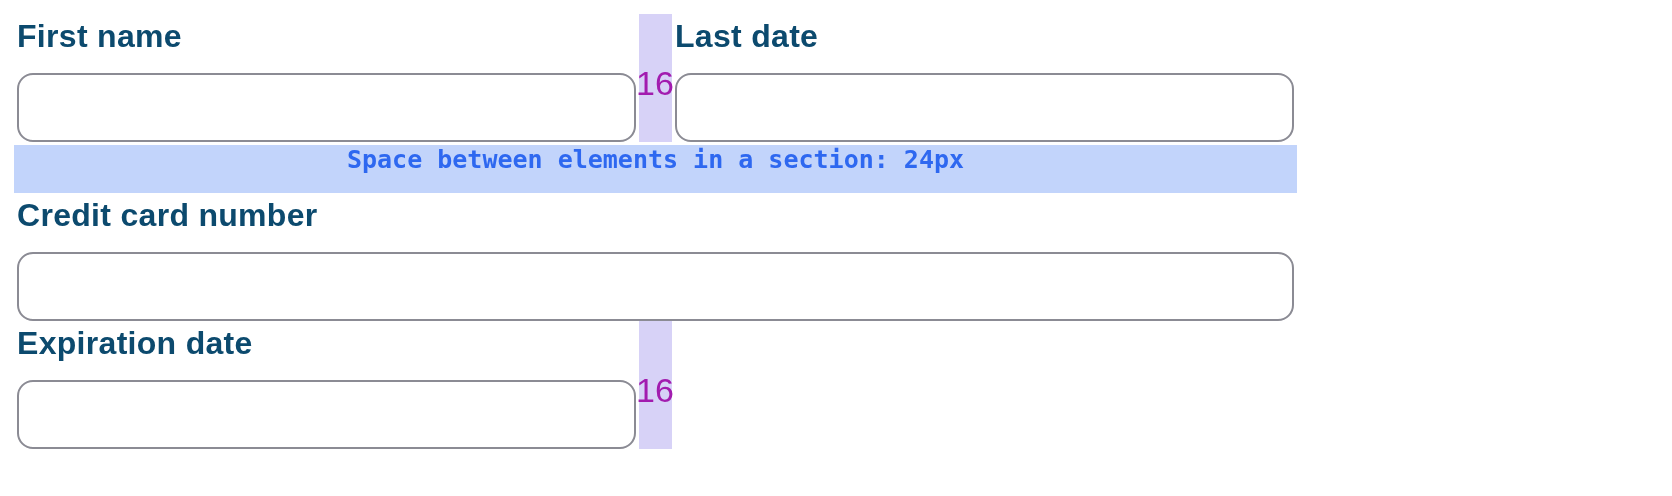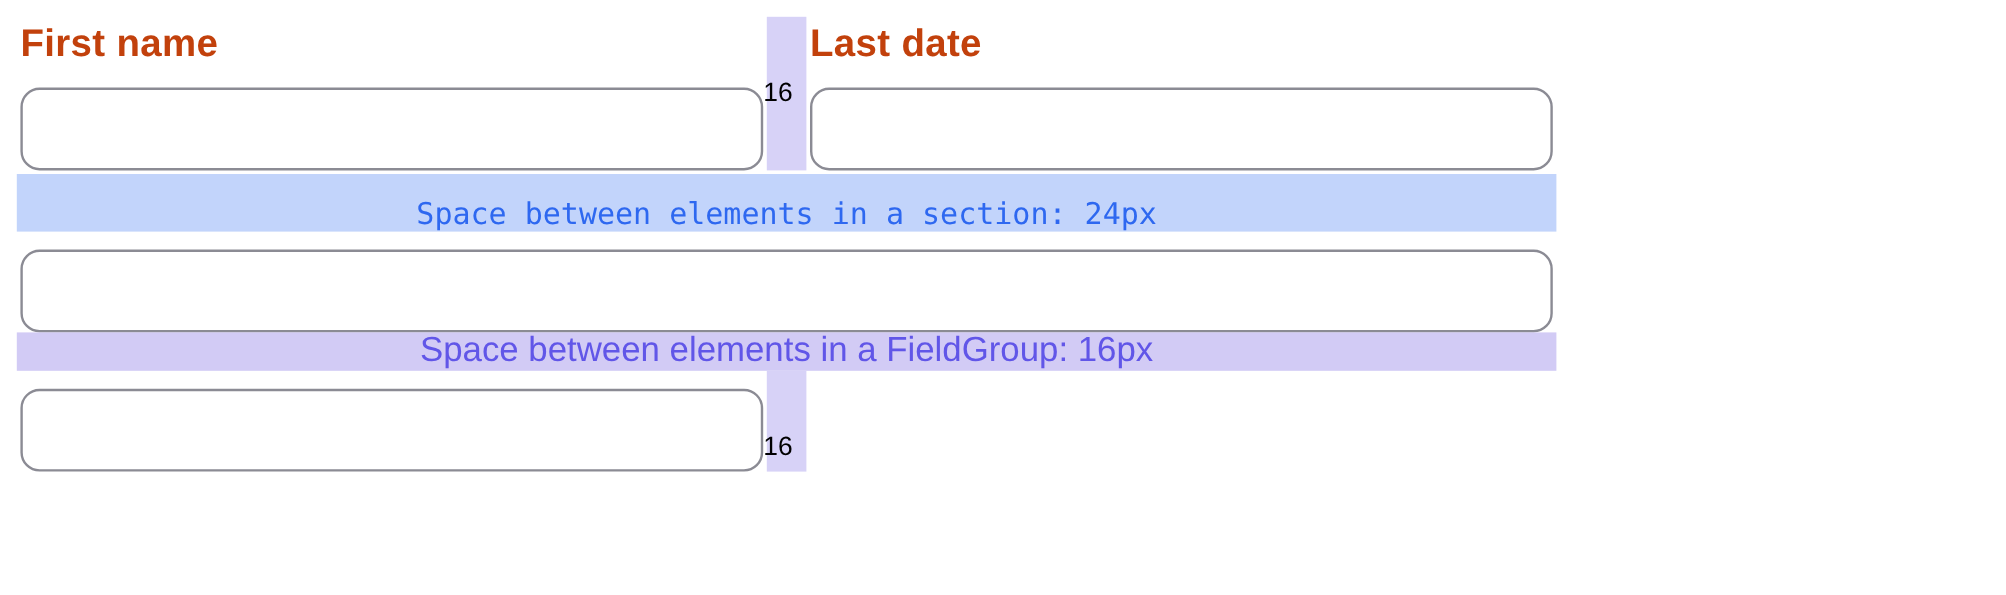--- a/index.html
+++ b/index.html
@@ -7,39 +7,40 @@
   body { font-family: "Liberation Sans", sans-serif; }
 
   .content { position: relative; margin-left: 14px; width: 1283px; padding-top: 14px; }
 
   .split-row { display: flex; position: relative; padding-bottom: 3px; }
   .col { width: 625px; }
 
   .vgutter { width: 33px; background: #d7d2f7; position: relative; align-self: stretch; }
   .vgutter-num {
     position: absolute; top: 52px; left: -3px;
-    font-size: 22px; line-height: 1; color: #000000; font-weight: 400;
+    font-size: 34px; line-height: 1; color: #a21caf; font-weight: 400;
     white-space: nowrap;
   }
 
   .field-label {
     font-size: 32px; font-weight: 600; line-height: 44px;
-    color: #c2410c; margin: 0 3px; letter-spacing: 0.3px;
+    color: #0c4a6e; margin: 0 3px; letter-spacing: 0.3px;
   }
   .text-input {
     display: block; width: calc(100% - 6px); margin: 15px 3px 0 3px;
     height: 69px; border: 2px solid #8b8b94; border-radius: 16px;
     background: #ffffff; outline: none;
     font-size: 30px; padding: 0 20px; color: #16161b;
     font-family: "Liberation Sans", sans-serif;
   }
 
   .band {
-    width: 100%; display: flex; align-items: flex-end; justify-content: center;
+    width: 100%; display: flex; align-items: flex-start; justify-content: center;
     white-space: nowrap;
+    font-weight: bold;
   }
   .band-section {
     height: 48px; background: #c2d4fb; color: #2e68f0;
     font-family: "DejaVu Sans Mono", monospace; font-size: 25px;
   }
   .band-fieldgroup {
     height: 32px; background: #d2cbf5; color: #6156e8;
     font-size: 29px;
   }
 </style>
@@ -60,29 +61,28 @@
       <div class="field-label">Last date</div>
       <input class="text-input" type="text" aria-label="Last name" style="">
     </div>
   </div>
 
   <div class="band band-section">
     <span>Space between elements in a section: 24px</span>
   </div>
 
   <div>
+    <div class="field-label">Credit card number</div>
     <input class="text-input" type="text" aria-label="Credit card number" style="">
   </div>
 
-  <div class="band band-fieldgroup">
-    <span>Space between elements in a FieldGroup: 16px</span>
-  </div>
 
   <div class="split-row">
     <div class="col">
+      <div class="field-label">Expiration date</div>
       <input class="text-input" type="text" aria-label="Expiration date" style="">
     </div>
     <div class="vgutter">
       <span class="vgutter-num">16</span>
     </div>
   </div>
 
 </div>
 
 </body></html>

